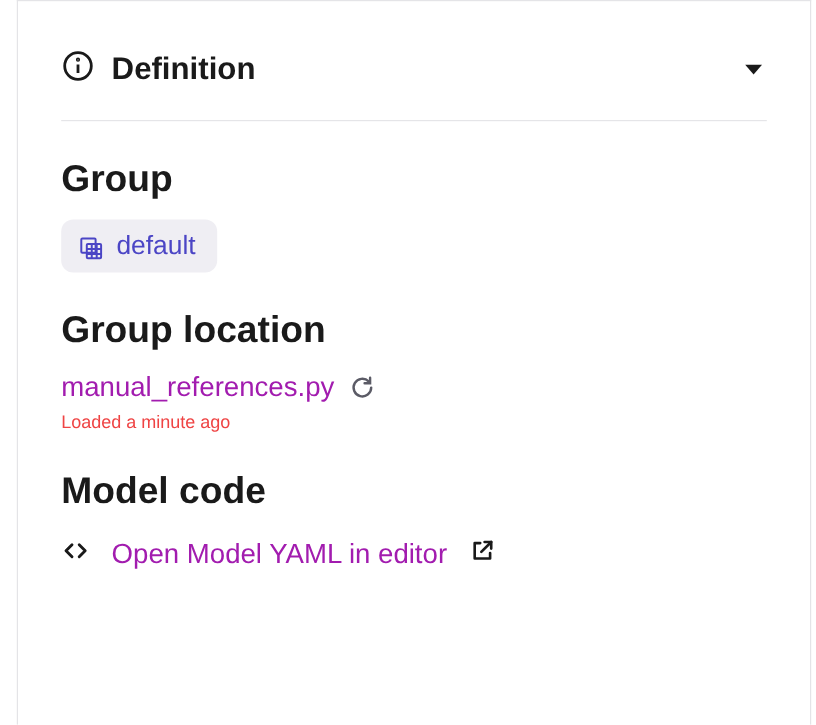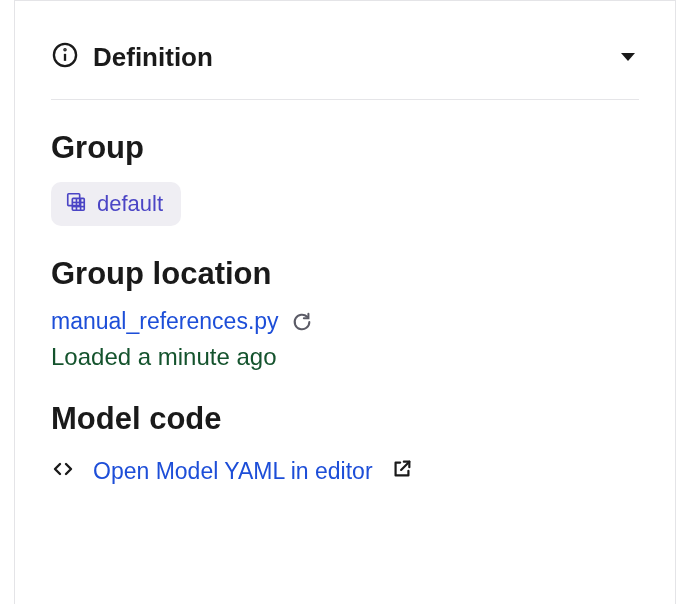--- a/index.html
+++ b/index.html
@@ -44,45 +44,45 @@
   .section {
     margin-top: 30px;
   }
   .section-label {
     font-size: 31px;
     font-weight: 700;
     margin-bottom: 16px;
   }
   .chip {
     display: inline-flex;
-    align-items: flex-start;
+    align-items: flex-end;
     gap: 10px;
     background: #efeef3;
     border-radius: 10px;
     padding: 9px 18px 9px 14px;
     color: #4b45c5;
     font-size: 22px;
     cursor: pointer;
   }
   .chip svg { display: block; }
   .link-row {
     display: flex;
     align-items: center;
     gap: 12px;
     margin-bottom: 8px;
   }
   .link-text {
-    color: #1d4ed8;
+    color: #a21caf;
     font-size: 23px;
     cursor: pointer;
     text-align: center;
   }
   .muted {
-    color: #14532d;
-    font-size: 24px;
+    color: #ef4444;
+    font-size: 15px;
     margin-top: 8px;
   }
   .reload-btn {
     color: #5b5b66;
     cursor: pointer;
     display: inline-flex;
   }
   .src-row {
     display: flex;
     align-items: center;

